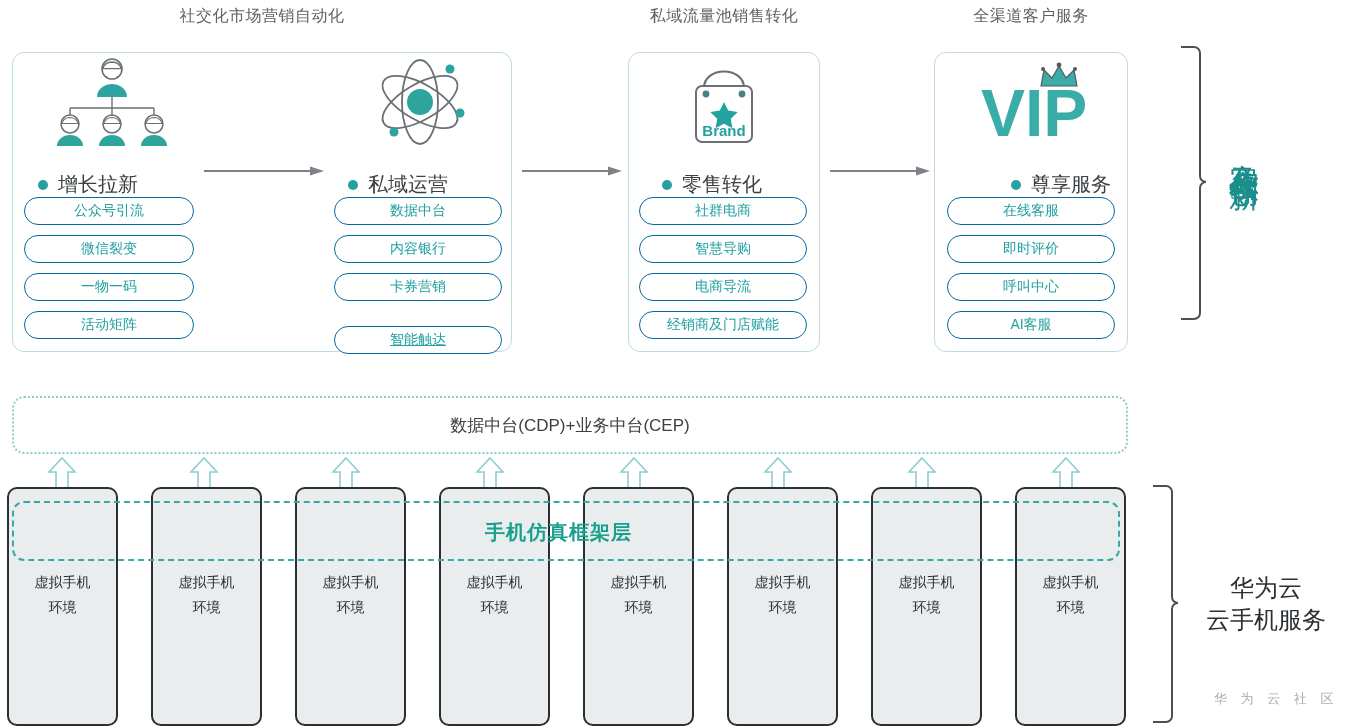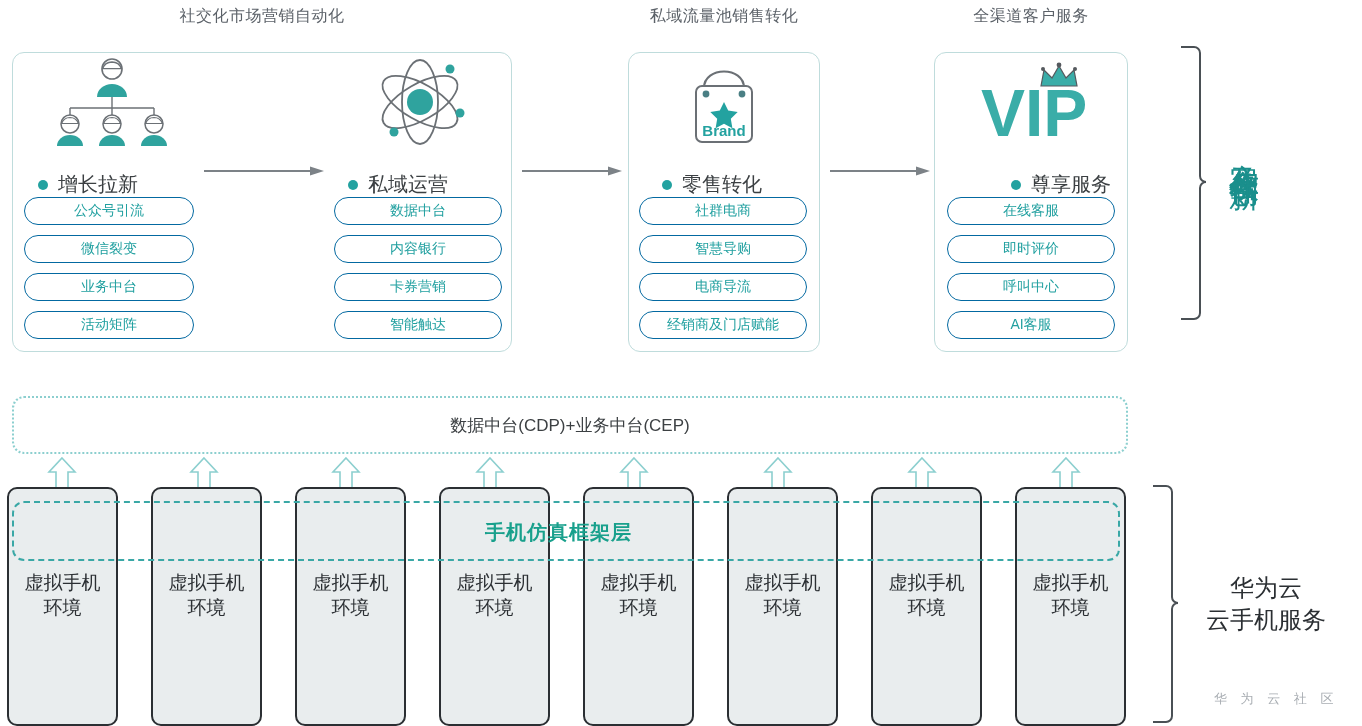--- a/index.html
+++ b/index.html
@@ -57,21 +57,21 @@
   
   .conn{position:absolute;}
 
   
   .phone{
     position:absolute;box-sizing:border-box;
     border:2px solid #2b2f33;border-radius:10px;background:#e9edee;
   }
   .phone-label{
     position:absolute;left:0;right:0;text-align:center;
-    font-size:19px;line-height:25px;color:#2b2f33;
+    font-size:14px;line-height:25px;color:#2b2f33;
   }
 
   
   .sim-band{
     position:absolute;box-sizing:border-box;
     border:2px dashed #3aa8a6;border-radius:12px;background:transparent;
     pointer-events:none;
   }
   .sim-label{
     position:absolute;font-size:20px;font-weight:bold;color:#18a08c;
@@ -153,27 +153,27 @@
     <span class="bullet"></span>
     <span>增长拉新</span>
   </div>
   <div class="stage-head" style="left:348px;top:160px;">
     <span class="bullet"></span>
     <span>私域运营</span>
   </div>
 
   <div class="pill" style="left:24px;top:197px;width:170px;">公众号引流</div>
   <div class="pill" style="left:24px;top:235px;width:170px;">微信裂变</div>
-  <div class="pill" style="left:24px;top:273px;width:170px;">业务中台</div>
+  <div class="pill" style="left:24px;top:273px;width:170px;">一物一码</div>
   <div class="pill" style="left:24px;top:311px;width:170px;">活动矩阵</div>
 
   <div class="pill" style="left:334px;top:197px;width:168px;">数据中台</div>
   <div class="pill" style="left:334px;top:235px;width:168px;">内容银行</div>
   <div class="pill" style="left:334px;top:273px;width:168px;">卡券营销</div>
-  <div class="pill" style="left:334px;top:311px;width:168px;">智能触达</div>
+  <div class="pill" style="left:334px;top:326px;width:168px;text-decoration:underline;">智能触达</div>
 
   <div class="stage-card" style="left:628px;top:52px;width:192px;height:300px;"></div>
 
   <div class="icon-wrap" style="left:678px;top:56px;width:92px;height:92px;">
     <svg width="92" height="92" viewBox="0 0 92 92">
       <path d="M26 32 C26 10 66 10 66 32" fill="none" stroke="#6b7075" stroke-width="2.2"></path>
       <rect x="18" y="30" width="56" height="56" rx="6" fill="#fff" stroke="#6b7075" stroke-width="2"></rect>
       <circle cx="28" cy="38" r="3.4" fill="#4a7f84"></circle>
       <circle cx="64" cy="38" r="3.4" fill="#4a7f84"></circle>
       <path d="M46 46 l4.2 8.6 9.5 1.4 -6.9 6.7 1.6 9.5 -8.4 -4.4 -8.4 4.4 1.6 -9.5 -6.9 -6.7 9.5 -1.4Z" fill="#23a2a0"></path>

